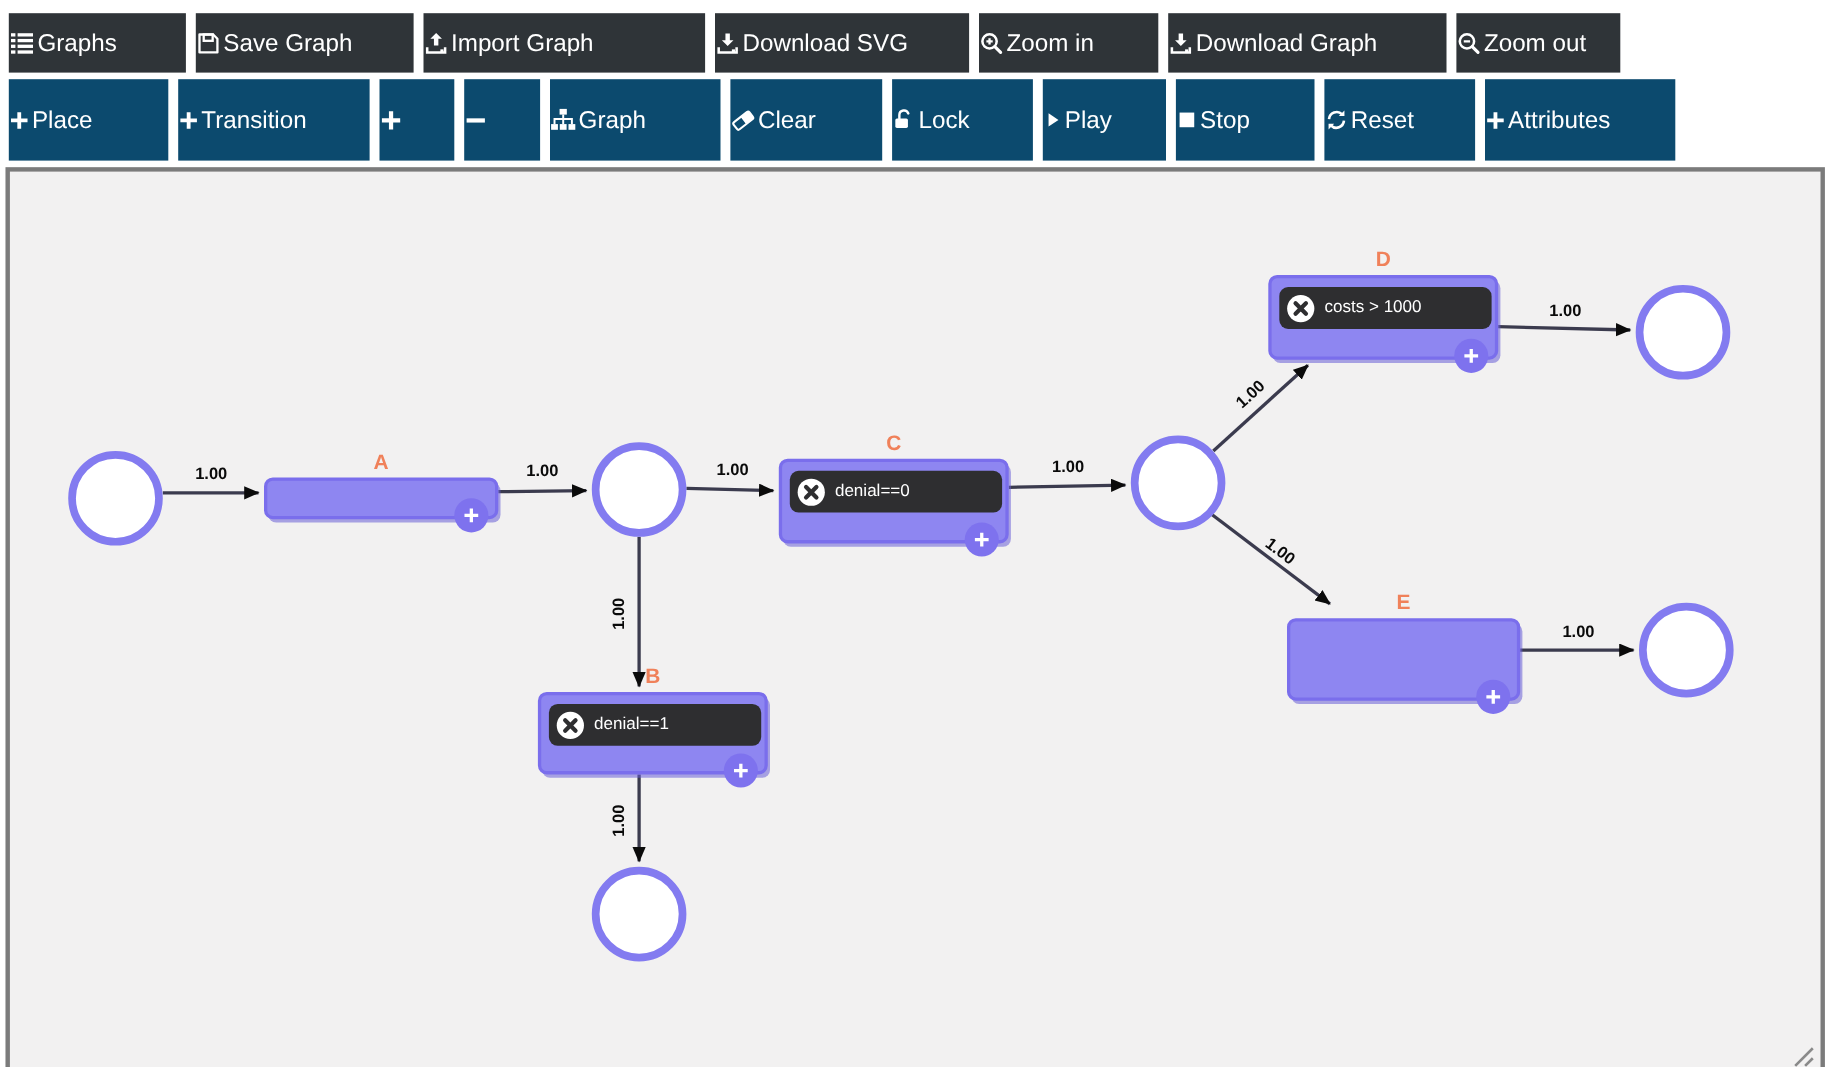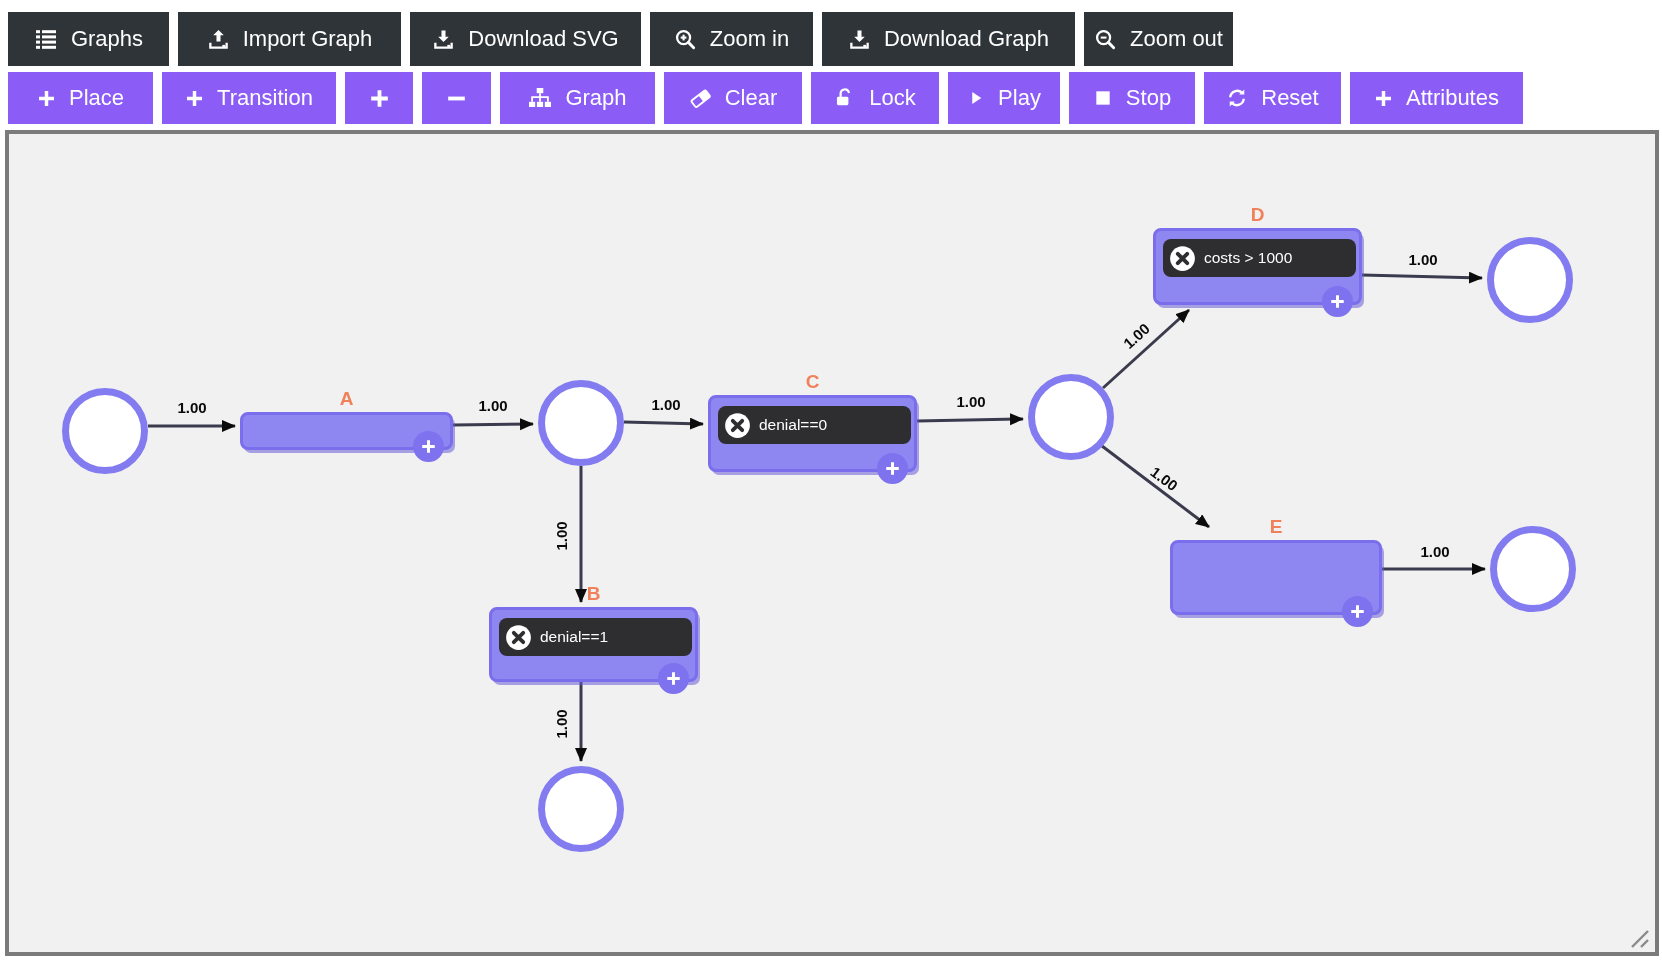--- a/index.html
+++ b/index.html
@@ -2,25 +2,25 @@
 <html><head>
 <meta charset="utf-8">
 <style>
   html,body{margin:0;padding:0;background:#ffffff;font-family:"Liberation Sans",sans-serif;}
   .app{width:1662px;height:970px;position:relative;overflow:hidden;}
 
   
   .toolbar{display:flex;gap:9px;margin-left:8px;}
   .toolbar.top{margin-top:12px;}
   .toolbar.actions{margin-top:6px;}
-  .btn{display:flex;align-items:center;justify-content:center;gap:13px;
+  .btn{display:flex;align-items:center;gap:2px;
        border:none;color:#fff;font-size:22px;font-family:"Liberation Sans",sans-serif;
        cursor:pointer;padding:0;white-space:nowrap;}
   .btn.dark{background:#2f3438;height:54px;}
-  .btn.purple{background:#8b5cf6;height:52px;}
+  .btn.purple{background:#0c4a6e;height:74px;}
   .btn svg{flex:0 0 auto;}
 
   
   .canvas{position:relative;margin:6px 0 0 5px;width:1646px;height:818px;
           background:#f2f1f1;border:4px solid #7b7b7b;overflow:hidden;}
   .edge-layer{position:absolute;left:0;top:0;}
   .edge-label{font-size:15px;font-weight:bold;fill:#0a0a0a;font-family:"Liberation Sans",sans-serif;}
 
   .place{position:absolute;width:72px;height:72px;border-radius:50%;
          background:#ffffff;border:7px solid #837bf0;box-sizing:content-box;z-index:2;}
@@ -52,21 +52,28 @@
             <rect x="2" y="8.4" width="4" height="3"></rect>
             <rect x="8" y="8.4" width="14" height="3"></rect>
             <rect x="2" y="13.6" width="4" height="3"></rect>
             <rect x="8" y="13.6" width="14" height="3"></rect>
             <rect x="2" y="18.8" width="4" height="3"></rect>
             <rect x="8" y="18.8" width="14" height="3"></rect>
           </g>
         </svg>
       <span>Graphs</span>
     </button>
-    <button class="btn dark" style="width:223px">
+    <button class="btn dark" style="width:198px">
+      <svg width="23" height="23" viewBox="0 0 24 24">
+          <path d="M3.5 3.5h13l4 4v13h-17z" fill="none" stroke="#fff" stroke-width="2.2" stroke-linejoin="round"></path>
+          <rect x="7.5" y="3.5" width="8.5" height="6" fill="none" stroke="#fff" stroke-width="2.2"></rect>
+        </svg>
+      <span>Save Graph</span>
+    </button>
+    <button class="btn dark" style="width:256px">
       <svg width="23" height="23" viewBox="0 0 24 24">
           <path d="M12 2l5.5 5.5h-3.4V14h-4.2V7.5H6.5z" fill="#fff"></path>
           <path d="M3.5 15.5v5h17v-5" fill="none" stroke="#fff" stroke-width="2.4"></path>
           <rect x="16" y="17.6" width="3" height="3" fill="#fff"></rect>
         </svg>
       <span>Import Graph</span>
     </button>
     <button class="btn dark" style="width:231px">
       <svg width="23" height="23" viewBox="0 0 24 24">
           <path d="M9.9 2.5h4.2V9h3.4L12 14.5 6.5 9h3.4z" fill="#fff"></path>

